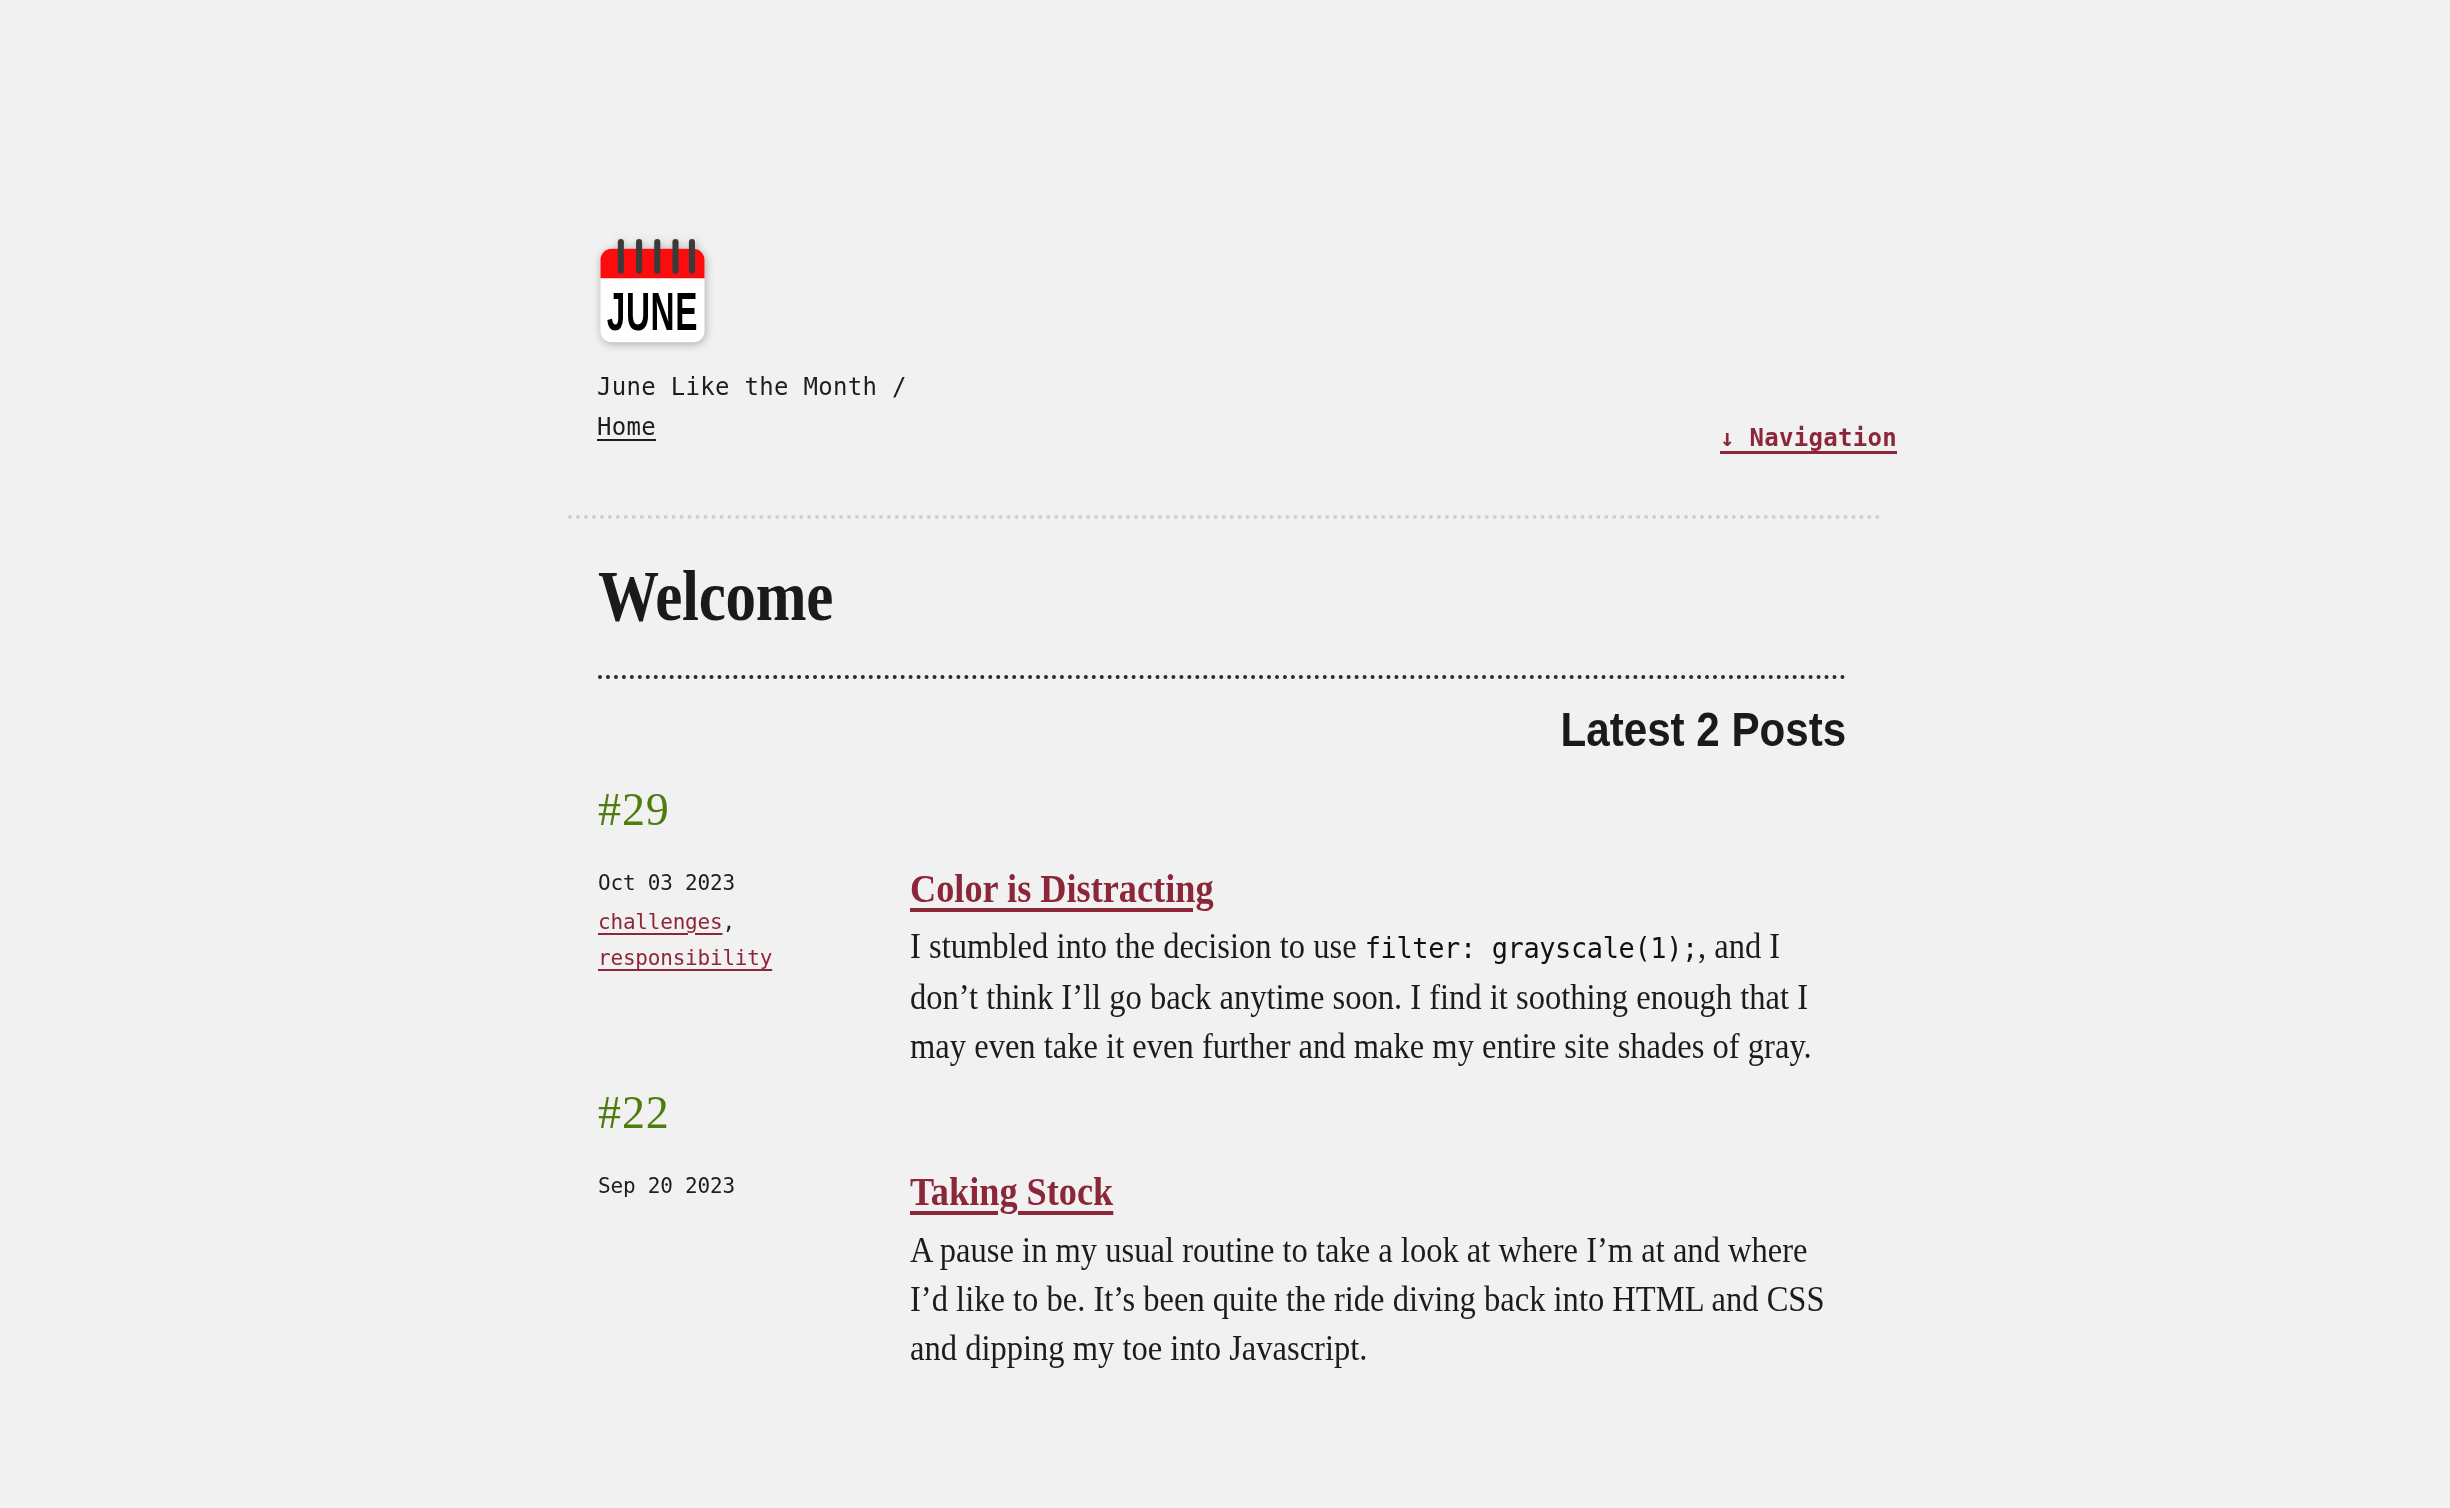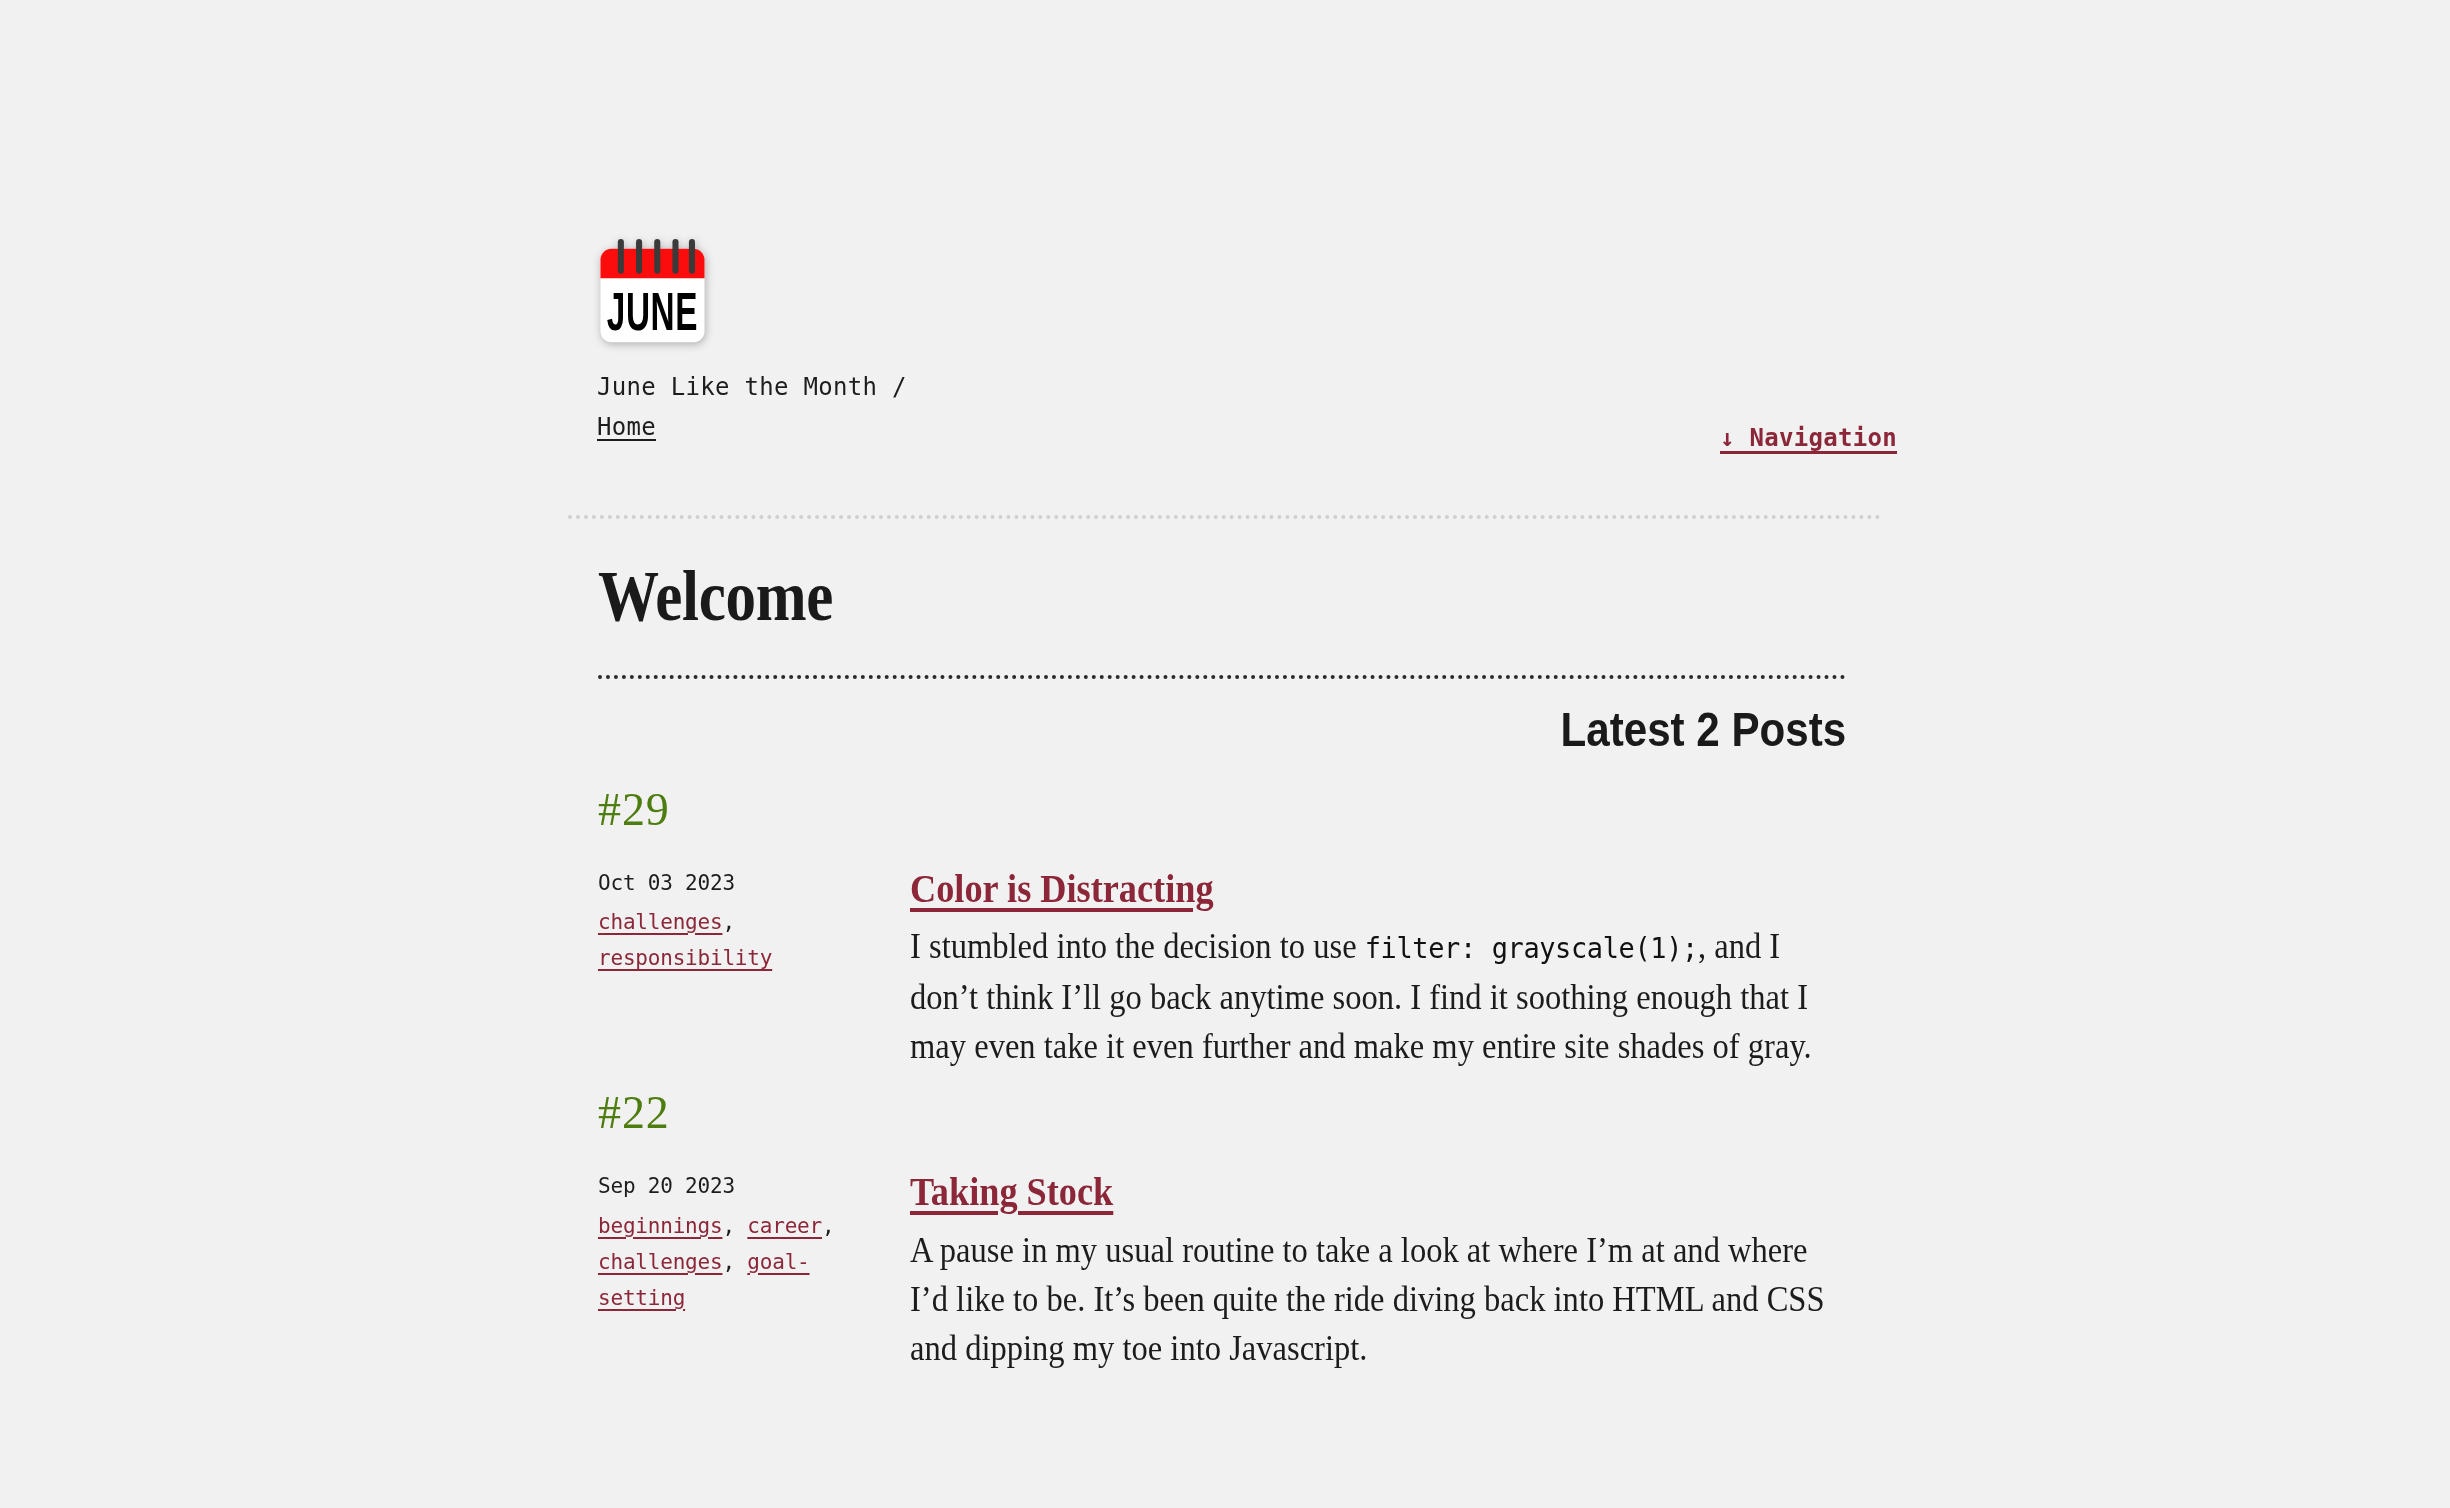--- a/index.html
+++ b/index.html
@@ -262,21 +262,20 @@
               <div><a class="post-title" href="#">Color is Distracting</a></div>
               <p class="post-excerpt" style="margin: 10.4px 0px 0px;"><span>I stumbled into the decision to use </span><code>filter: grayscale(1);</code><span>, and I don’t think I’ll go back anytime soon. I find it soothing enough that I may even take it even further and make my entire site shades of gray.</span></p>
             </div>
           </div>
         </div>
         <div class="post">
           <div class="post-number">#22</div>
           <div class="post-body">
             <div class="post-meta">
               <div class="post-date">Sep 20 2023</div>
-              <div class="post-tags"><a class="tag-link" href="#">beginnings</a><span class="tag-sep">, </span><a class="tag-link" href="#">career</a><span class="tag-sep">, </span><a class="tag-link" href="#">challenges</a><span class="tag-sep">, </span><a class="tag-link" href="#">goal-setting</a></div>
             </div>
             <div class="post-main">
               <div><a class="post-title" href="#">Taking Stock</a></div>
               <p class="post-excerpt" style="margin: 10.4px 0px 0px;"><span>A pause in my usual routine to take a look at where I’m at and where I’d like to be. It’s been quite the ride diving back into HTML and CSS and dipping my toe into Javascript.</span></p>
             </div>
           </div>
         </div>
       </div>
 
   </div>

